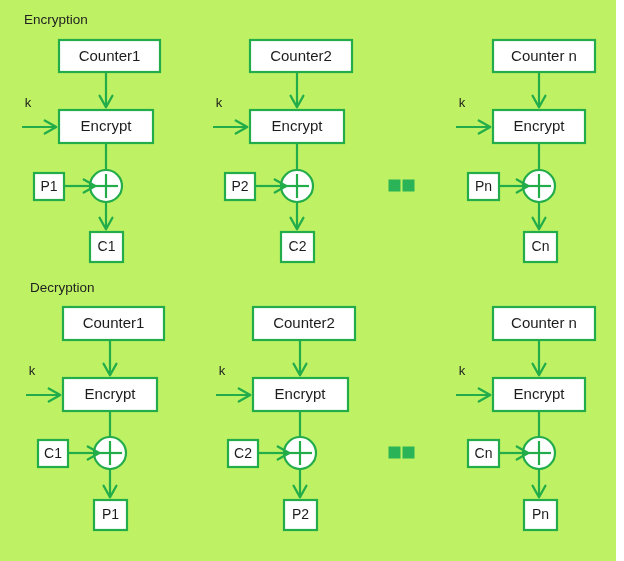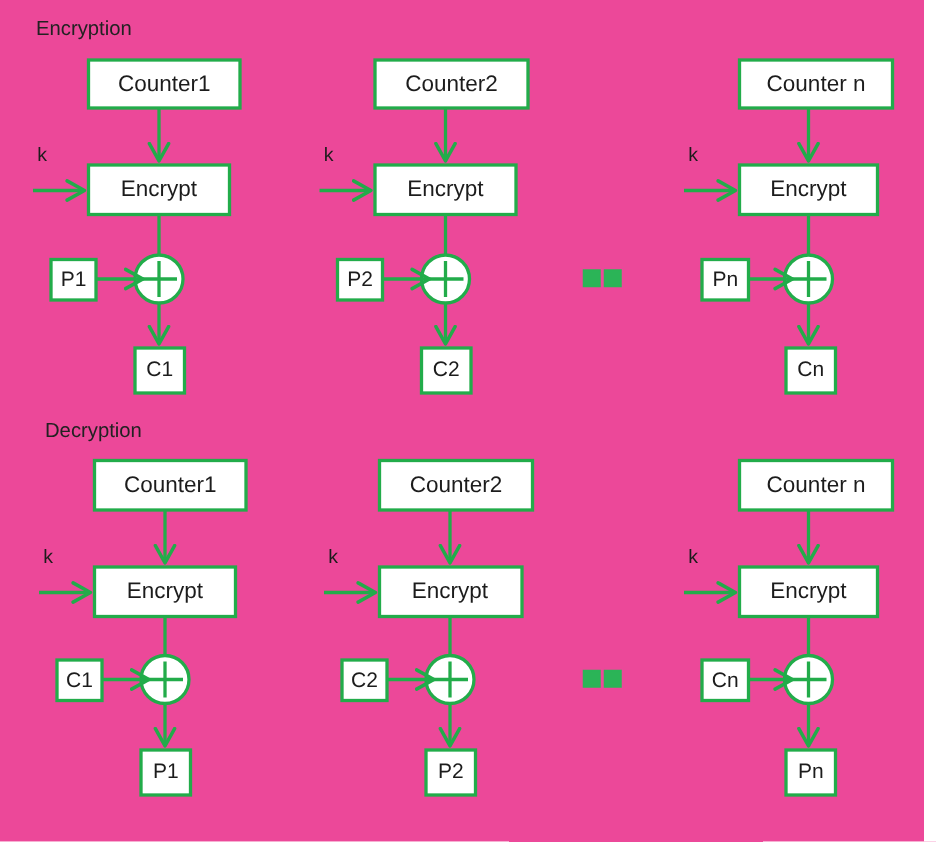--- a/index.html
+++ b/index.html
@@ -12,21 +12,21 @@
     width: 624px;
     height: 561px;
     overflow: hidden;
     font-family: "Liberation Sans", sans-serif;
     color: #1a1a1a;
   }
   #diagram-root {
     position: relative;
     width: 616px;
     height: 561px;
-    background: #ec4899;
+    background: #bef264;
   }
   svg#ctr-svg {
     display: block;
     width: 624px;
     height: 561px;
   }
   .node-box {
     fill: #ffffff;
     stroke: #22ac4a;
     stroke-width: 2.2;

